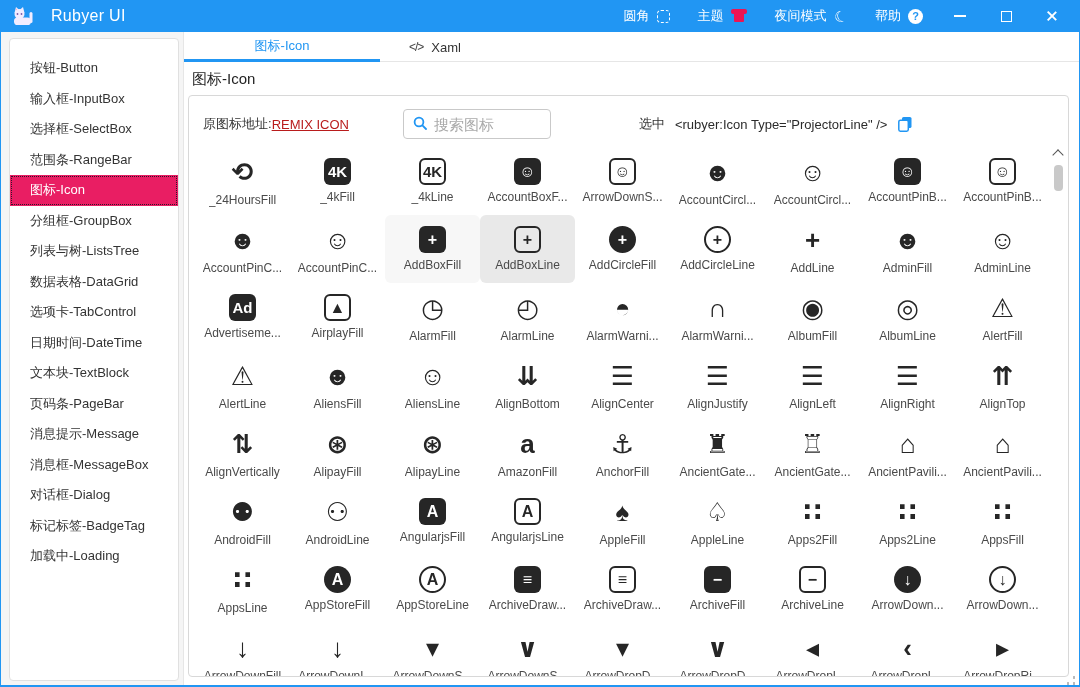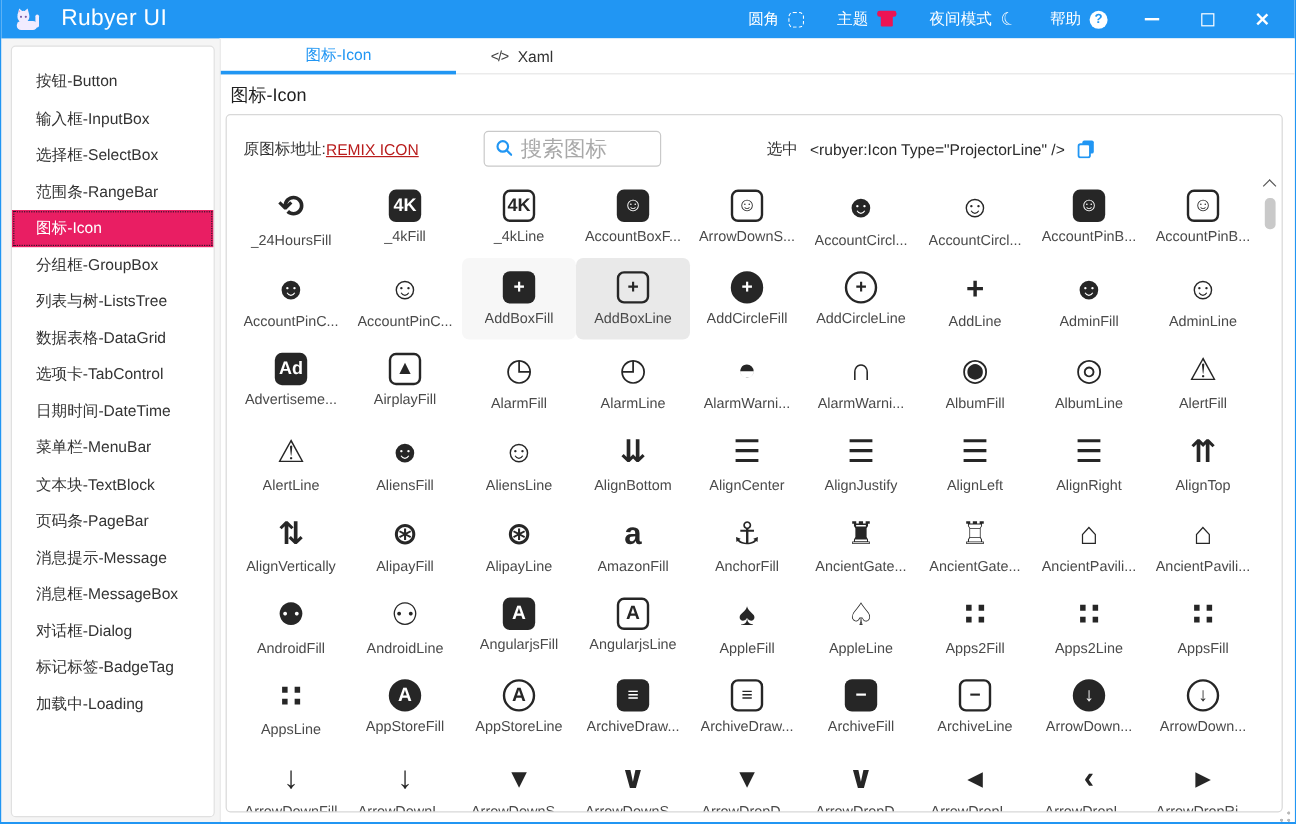--- a/index.html
+++ b/index.html
@@ -3,21 +3,21 @@
 <meta charset="utf-8">
 <style>
   * { margin:0; padding:0; box-sizing:border-box; }
   html,body { width:1080px; height:687px; font-family:"Liberation Sans","DejaVu Sans",sans-serif; background:#e8e8e8; }
   .window { position:relative; width:1080px; height:687px; background:#f5f5f5;
             border-left:1px solid #2196F3; border-right:1px solid #2196F3; border-bottom:2px solid #2196F3; overflow:hidden; }
 
   
   .titlebar { height:32px; background:#2196F3; display:flex; align-items:center; color:#fff; padding:0 6px 0 10px; }
   .logo { display:flex; align-items:center; margin-right:14px; }
-  .app-title { font-size:19px; letter-spacing:.3px; }
+  .app-title { font-size:16px; letter-spacing:.3px; }
   .tb-right { margin-left:auto; display:flex; align-items:center; gap:4px; }
   .tb-btn { display:flex; align-items:center; gap:7px; font-size:13px; color:#fff; padding:0 12px; height:32px; cursor:pointer; }
   .corner-ic { width:13px; height:13px; border:1.5px dashed #fff; border-radius:4px; }
   .tshirt { position:relative; width:16px; height:14px; display:inline-block; }
   .tshirt::before { content:""; position:absolute; top:0; left:0; width:16px; height:5px; background:#EC1454; border-radius:2px; }
   .tshirt::after  { content:""; position:absolute; top:2px; left:3px; width:10px; height:11px; background:#EC1454; border-radius:1px; }
   .moon-ic { font-size:15px; line-height:1; transform:rotate(-15deg); }
   .help-badge { width:15px; height:15px; border-radius:50%; background:#fff; color:#2196F3; font-size:11px; font-weight:bold;
                 display:flex; align-items:center; justify-content:center; }
   .win-btn { width:42px; height:32px; display:flex; align-items:center; justify-content:center; cursor:pointer; }
@@ -47,21 +47,21 @@
   .content { flex:1; display:flex; flex-direction:column; padding:4px 10px 10px 4px; min-height:0; }
   .page-heading { font-size:15px; color:#1f1f1f; padding:4px 0 6px 4px; flex:none; }
 
   .panel { position:relative; flex:1; border:1px solid #d8d8d8; border-radius:4px; overflow:hidden; min-height:0; }
 
   
   .toolbar { display:flex; align-items:center; padding:13px 16px 2px 14px; flex:none; font-size:13px; color:#333; }
   .src-link { color:#b91c1c; text-decoration:underline; cursor:pointer; }
   .searchbox { display:flex; align-items:center; gap:7px; width:148px; height:30px; border:1px solid #c9c9c9; border-radius:4px;
                padding:0 9px; margin-left:54px; background:#fff; }
-  .searchbox input { border:none; outline:none; width:100%; font-size:18px; color:#333; font-family:inherit; }
+  .searchbox input { border:none; outline:none; width:100%; font-size:15px; color:#333; font-family:inherit; }
   .searchbox input::placeholder { color:#a9a9a9; }
   .sel-wrap { margin-left:88px; display:flex; align-items:center; gap:10px; }
   .sel-code { color:#2b2b2b; }
   .copy-ic { cursor:pointer; display:flex; }
 
   
   .grid-wrap { position:relative; flex:1; min-height:0; overflow:hidden; }
   .grid { display:grid; grid-template-columns:repeat(9,95px); grid-auto-rows:68px; padding:6px 0 0 6px; }
   .cell { display:flex; flex-direction:column; align-items:center; justify-content:center; gap:5px; border-radius:6px; cursor:pointer; }
   .cell.hover { background:#f7f7f7; }
@@ -147,21 +147,20 @@
         <div class="side-item">按钮-Button</div>
         <div class="side-item">输入框-InputBox</div>
         <div class="side-item">选择框-SelectBox</div>
         <div class="side-item">范围条-RangeBar</div>
         <div class="side-item selected">图标-Icon</div>
         <div class="side-item">分组框-GroupBox</div>
         <div class="side-item">列表与树-ListsTree</div>
         <div class="side-item">数据表格-DataGrid</div>
         <div class="side-item">选项卡-TabControl</div>
         <div class="side-item">日期时间-DateTime</div>
-        <div class="side-item">菜单栏-MenuBar</div>
         <div class="side-item">文本块-TextBlock</div>
         <div class="side-item">页码条-PageBar</div>
         <div class="side-item">消息提示-Message</div>
         <div class="side-item">消息框-MessageBox</div>
         <div class="side-item">对话框-Dialog</div>
         <div class="side-item">标记标签-BadgeTag</div>
         <div class="side-item">加载中-Loading</div>
       </aside>
 
     <main class="main">

